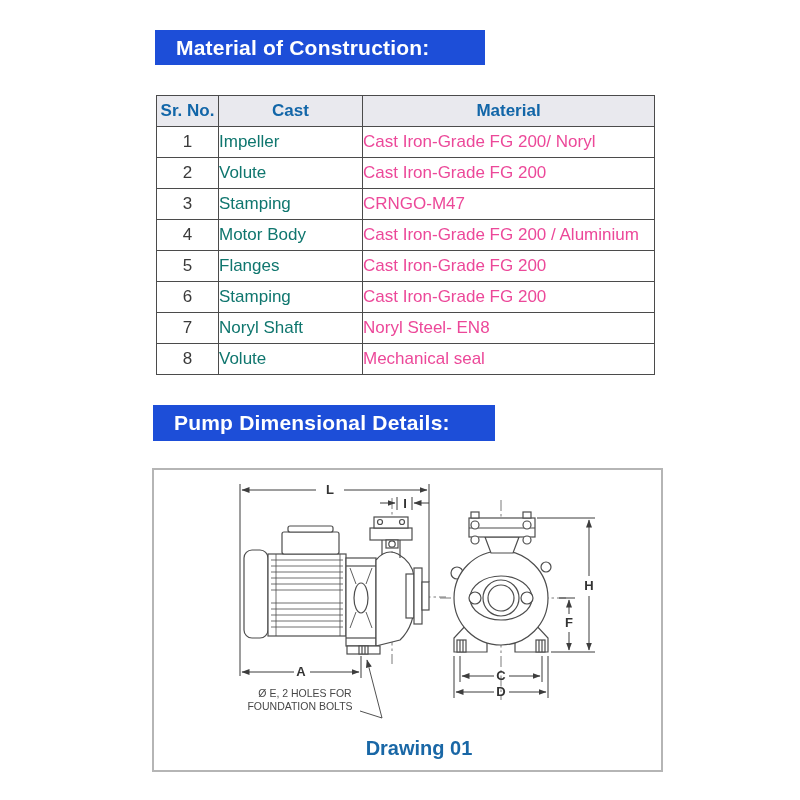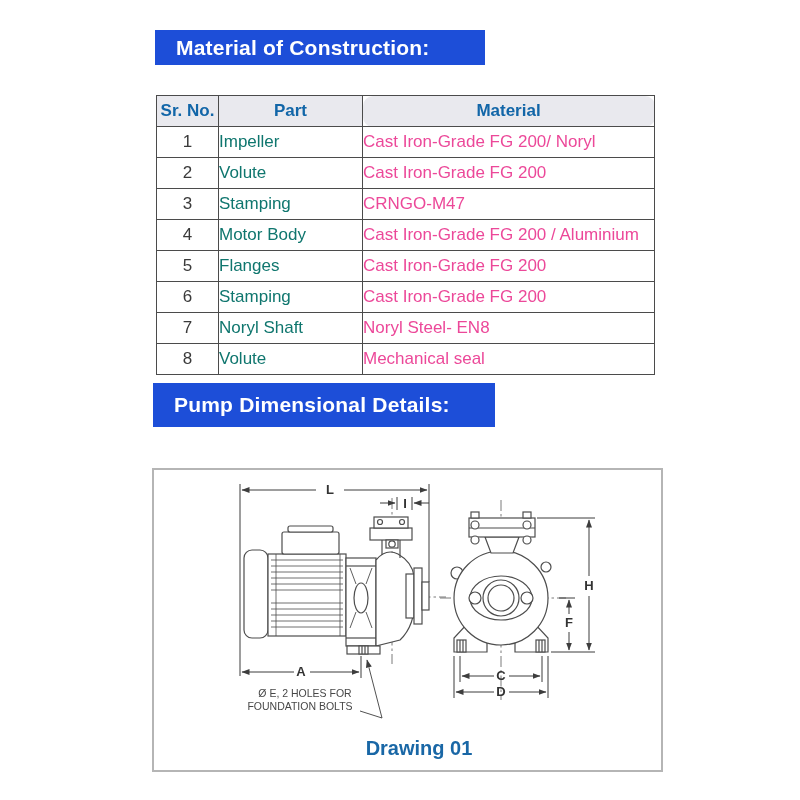--- a/index.html
+++ b/index.html
@@ -1,47 +1,47 @@
 <!DOCTYPE html>
 <html><head>
 <meta charset="utf-8">
 <style>
   html,body{margin:0;padding:0;background:#ffffff;}
   body{width:800px;height:800px;position:relative;font-family:"Liberation Sans",sans-serif;overflow:hidden;}
   .banner{position:absolute;background:#1d4ed8;color:#ffffff;font-weight:bold;
           font-size:21px;display:flex;align-items:center;padding-left:21px;box-sizing:border-box;letter-spacing:.2px;}
   #banner-materials{left:155px;top:30px;width:330px;height:35px;}
-  #banner-dimensions{left:153px;top:383px;width:342px;height:44px;}
+  #banner-dimensions{left:153px;top:405px;width:342px;height:36px;}
   table.moc{position:absolute;left:156px;top:95px;border-collapse:collapse;table-layout:fixed;}
   table.moc td,table.moc th{border:1.4px solid #4b4b4b;height:31px;padding:0;box-sizing:border-box;
           font-size:17px;vertical-align:middle;overflow:hidden;white-space:nowrap;}
   table.moc th{background:#e9e9ee;color:#1266a8;font-weight:bold;text-align:center;}
   td.c-sr{width:62px;text-align:center;color:#3a3a3a;}
   td.c-part{width:144px;text-align:left;padding-left:38px;color:#0f766e;}
   td.c-mat{width:292px;text-align:left;padding-left:9px;color:#ec4899;}
-  th.c-sr{width:62px;margin-top:9px;} th.c-part{width:144px;} th.c-mat{width:292px;border-radius:10px;}
+  th.c-sr{width:62px;margin-top:9px;} th.c-part{width:144px;} th.c-mat{width:292px;}
   #drawing-box{position:absolute;left:152px;top:468px;width:511px;height:304px;
           border:2px solid #b5b5b5;box-sizing:border-box;background:#ffffff;}
   #drawing-box svg{display:block;}
   .dimtext{font:bold 13px "Liberation Sans",sans-serif;fill:#333;}
   .notetext{font:10.5px "Liberation Sans",sans-serif;fill:#474747;}
   .captext{font:bold 20px "Liberation Sans",sans-serif;fill:#1967a6;}
 </style>
 </head>
 <body>
 
 <div class="banner" id="banner-materials">
   <span>Material of Construction:</span>
 </div>
 
 <table class="moc">
   <tbody>
       <tr>
     <th class="c-sr">Sr. No.</th>
-    <th class="c-part">Part</th>
+    <th class="c-part">Cast</th>
     <th class="c-mat">Material</th>
   </tr>
   <tr>
     <td class="c-sr">1</td>
     <td class="c-part">Impeller</td>
     <td class="c-mat">Cast Iron-Grade FG 200/ Noryl</td>
   </tr>
   <tr>
     <td class="c-sr">2</td>
     <td class="c-part">Volute</td>

